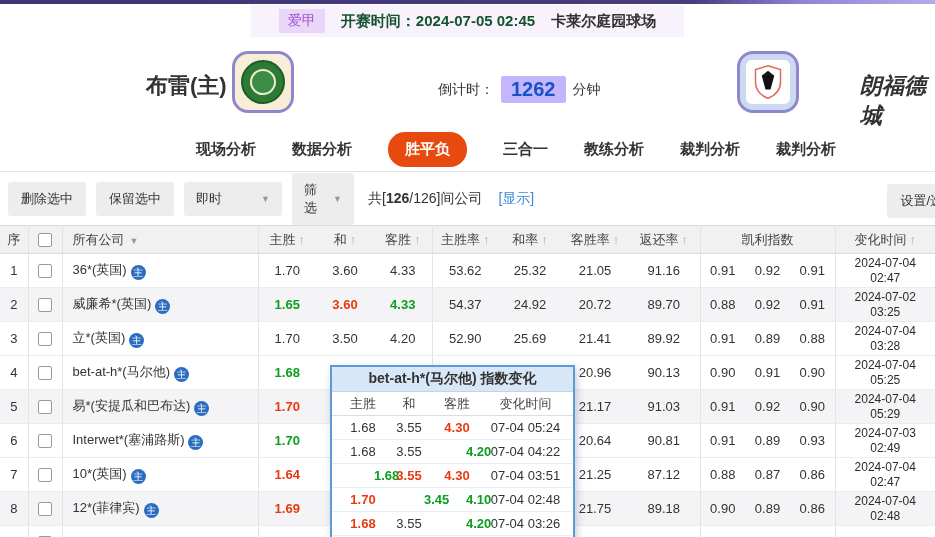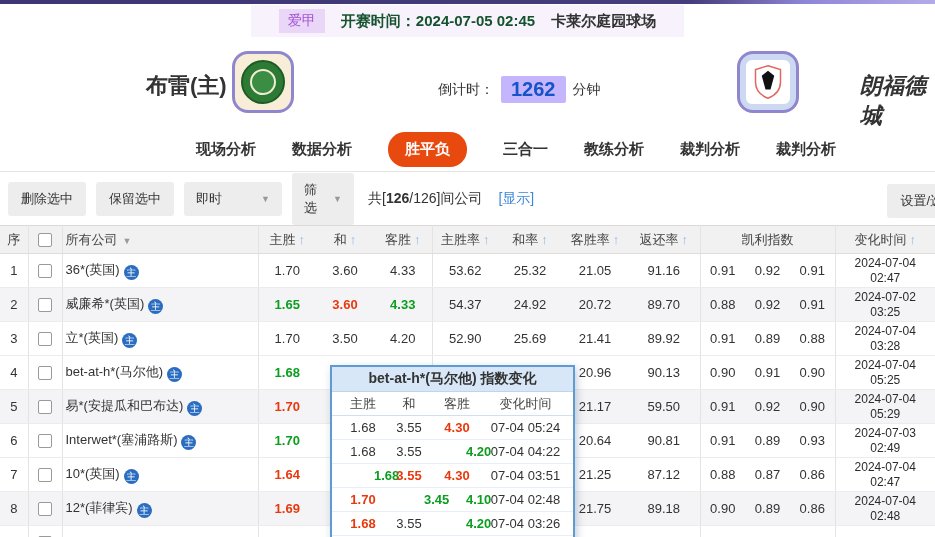--- a/index.html
+++ b/index.html
@@ -54,21 +54,21 @@
   .settings-btn { position:absolute; right:-34px; top:12px; }
 
   
   table { border-collapse:collapse; table-layout:fixed; width:935px; }
   thead th { background:#f1f1f2; height:28px; font-size:13px; font-weight:normal; color:#444;
              border-top:1px solid #d9d9d9; border-bottom:1px solid #dcdcdc; text-align:center; cursor:pointer; }
   tbody td { height:34px; font-size:13px; color:#333; text-align:center;
              border-bottom:1px solid #ececec; overflow:hidden; white-space:nowrap; }
   tr.stripe { background:#f4f4f6; }
   .b-r { border-right:1px solid #e3e3e4; }
-  .company-cell { text-align:left; padding-left:3px; }
+  .company-cell { text-align:left; padding-left:10px; }
   .sort { color:#8fb6e0; font-weight:bold; margin-left:3px; font-size:13px; }
   .checkbox { display:inline-block; width:14px; height:14px; background:#fff; border:1px solid #9a9a9a;
               border-radius:2px; vertical-align:middle; cursor:pointer; }
   .badge-zhu { display:inline-block; width:15px; height:15px; border-radius:50%; background:#2a6cc0;
                color:#fff; font-size:10px; line-height:15px; text-align:center; margin-left:4px; vertical-align:-2px; }
   .c-k { color:#333; }
   .c-r { color:#e8390e; font-weight:bold; }
   .c-g { color:#0b9e1f; font-weight:bold;margin-left:36px; }
   .time-cell { font-size:12px; line-height:15px; color:#2b2b2b; }
 
@@ -259,21 +259,21 @@
       <tr class="stripe">
         <td class="b-r">5</td>
         <td class="b-r"><span class="checkbox"></span></td>
         <td class="b-r company-cell"><span>易*(安提瓜和巴布达)</span><span class="badge-zhu">主</span></td>
         <td class="c-r">1.70</td>
         <td></td>
         <td class="b-r "></td>
         <td></td>
         <td></td>
         <td>21.17</td>
-        <td class="b-r">59.50</td>
+        <td class="b-r">91.03</td>
         <td>0.91</td>
         <td>0.92</td>
         <td class="b-r">0.90</td>
         <td class="time-cell">
           <div>2024-07-04</div>
           <div>05:29</div>
         </td>
       </tr>
       <tr>
         <td class="b-r">6</td>

